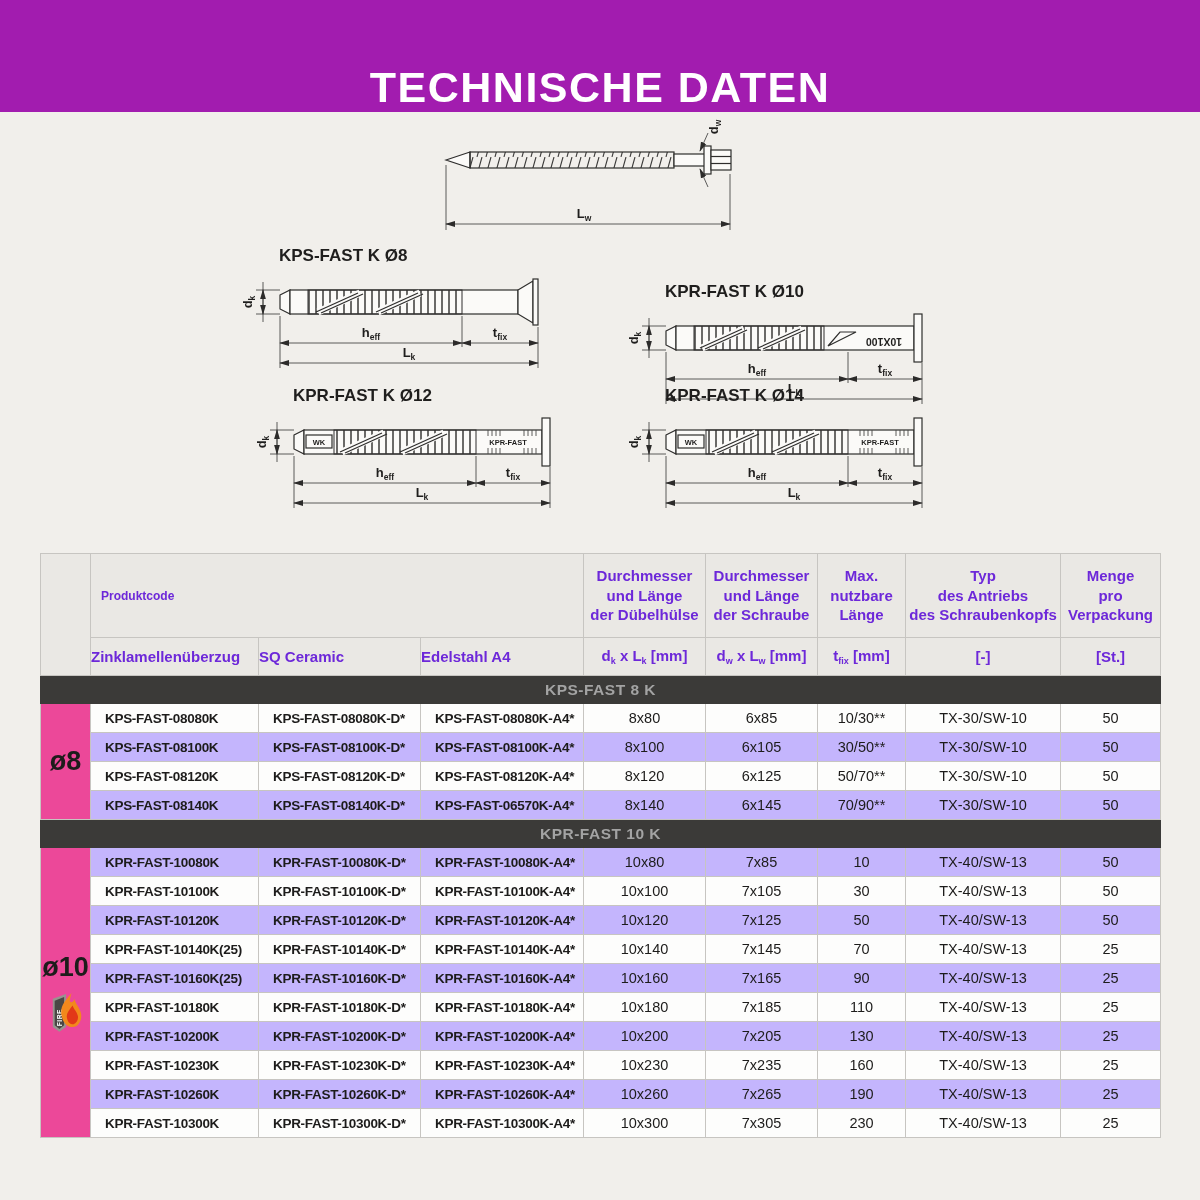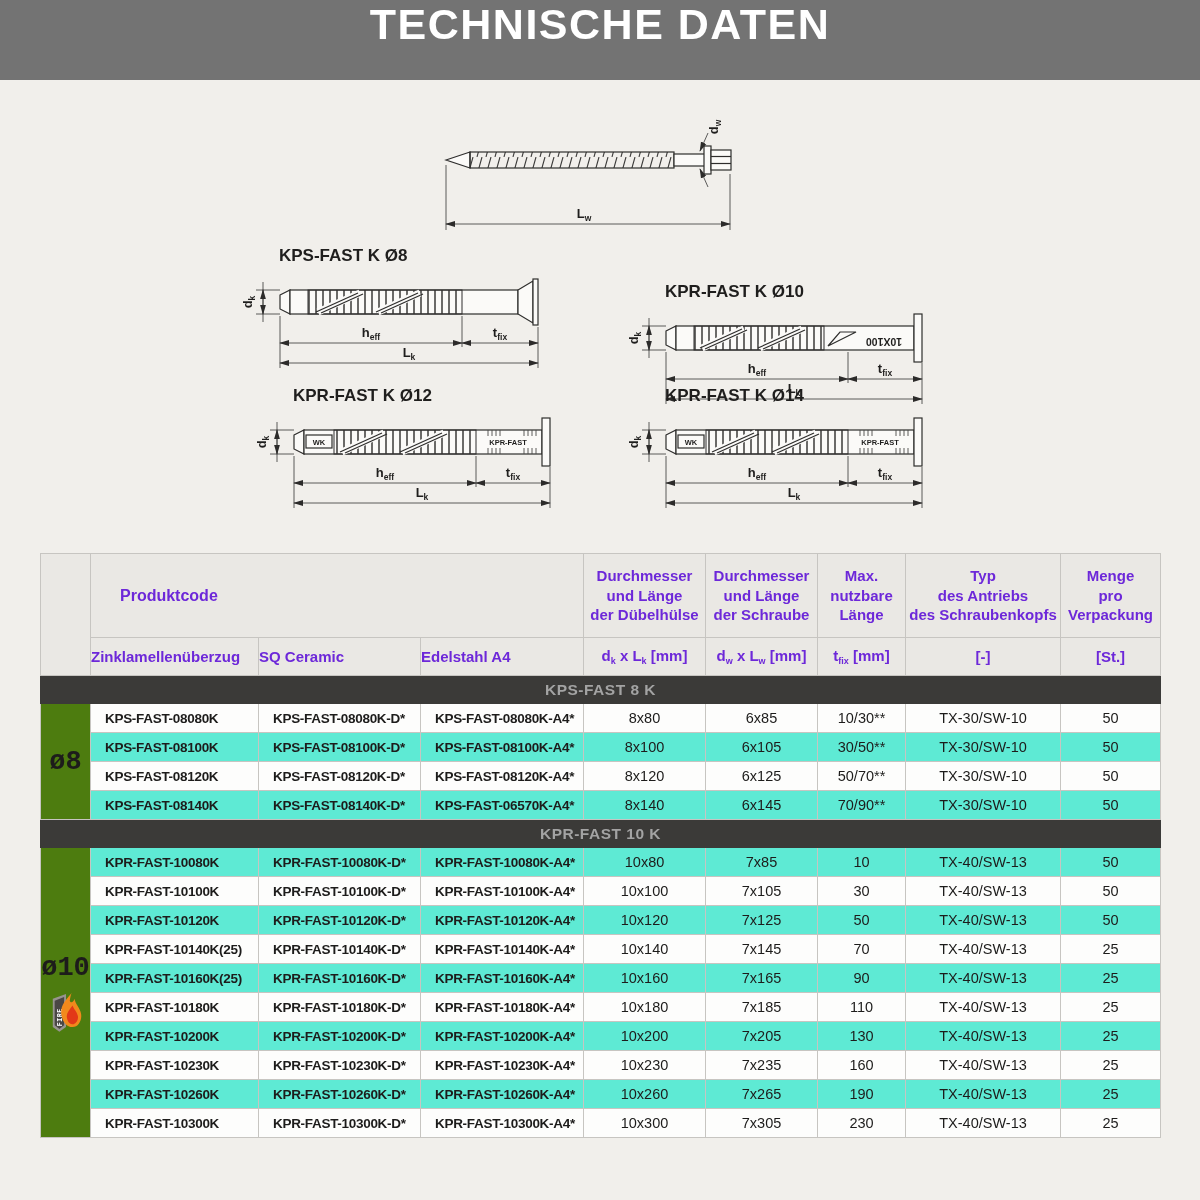--- a/index.html
+++ b/index.html
@@ -6,22 +6,22 @@
   html,body { width:1200px; height:1200px; }
   body {
     position: relative;
     background: #f1efeb;
     font-family: "Liberation Sans", sans-serif;
     color: #1d1c1b;
     overflow: hidden;
   }
   
   .banner {
-    position: absolute; left:0; top:0; width:1200px; height:80px;
-    background:#737373; display:flex; align-items:flex-start; justify-content:center;
+    position: absolute; left:0; top:0; width:1200px; height:112px;
+    background:#a21caf; display:flex; align-items:flex-end; justify-content:center;
   }
   .banner h1 { color:#fff; font-size:43px; font-weight:700; letter-spacing:1.5px; }
 
   
   .drw { position:absolute; }
   .drw svg text { font-family:"Liberation Sans", sans-serif; fill:#1f1e1d; }
   .t-title { font-size:17px; font-weight:700; }
   .t-dim   { font-size:13px; font-weight:700; }
   .t-sub   { font-size:8.5px; font-weight:700; }
   .t-mark  { font-size:10.5px; font-weight:700; fill:#2c2b2a; }
@@ -30,38 +30,38 @@
   .lnf { stroke:#2e2d2c; stroke-width:1.2; fill:#fbfaf8; }
   .dim { stroke:#4a4948; stroke-width:0.9; fill:none; }
 
   
   .tablewrap { position:absolute; left:40px; top:553px; width:1120px; }
   table { border-collapse:collapse; table-layout:fixed; width:1120px; }
   th, td { border:1px solid #c7c5c1; overflow:hidden; white-space:nowrap; }
   thead th { background:#eae8e4; font-weight:700; color:#6d28d9; }
   .th-top { height:84px; vertical-align:middle; }
   .th-sub { height:38px; }
-  .prod-head { text-align:left; padding-left:29px; font-size:16px; }
+  .prod-head { text-align:left; padding-left:10px; font-size:12px; }
   .th-lines span { display:block; line-height:1.3; font-size:15px; text-align:center; }
   .mat-th { text-align:left; font-size:15px; }
   .unit-th { text-align:center; font-size:15px; }
   .sb { font-size:9px; vertical-align:-3px; }
   tbody td { height:29px; }
   .section-row td {
     background:#3b3a38; color:#a3a3a3; text-align:center;
     font-weight:700; font-size:15.5px; letter-spacing:0.5px;
     height:28px; border:1px solid #3b3a38;
   }
   .row-light td { background:#fdfdfc; }
-  .row-dark td  { background:#5eead4; }
+  .row-dark td  { background:#c4b5fd; }
   .cell-code { text-align:left; padding-left:14px; font-weight:700; font-size:13.5px; letter-spacing:-0.3px; }
   .cell-val  { text-align:center; font-size:14.5px; font-weight:400; }
   td.dia-cell {
-    background:#4d7c0f; text-align:center; vertical-align:middle;
-    font-size:27px; font-weight:700;font-family:Liberation Mono, monospace;
+    background:#ec4899; text-align:center; vertical-align:middle;
+    font-size:27px; font-weight:700;
   }
   td.dia-cell svg { display:block; margin:8px auto 0; }
   .fire-txt { font-size:7px; font-weight:700; letter-spacing:0.5px; }
 </style>
 </head>
 <body>
 
 <div class="banner">
   <h1>TECHNISCHE DATEN</h1>
 </div>

